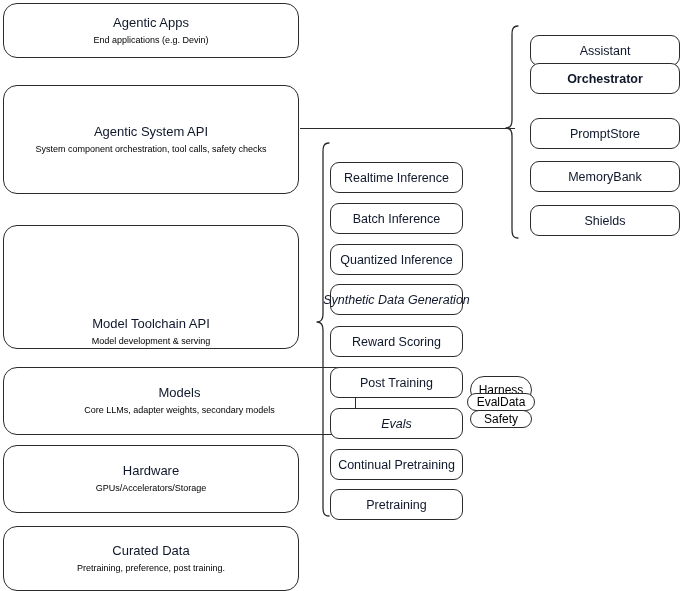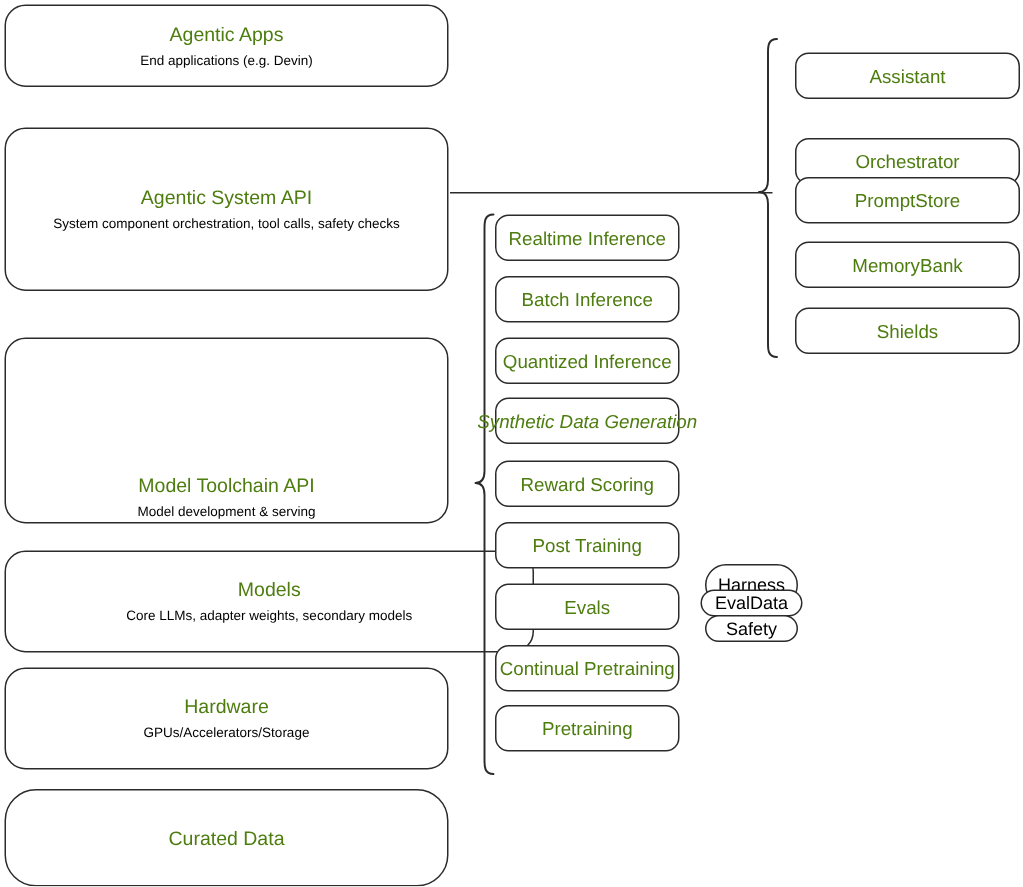--- a/index.html
+++ b/index.html
@@ -29,21 +29,21 @@
     background: #ffffff;
     display: flex;
     flex-direction: column;
     align-items: center;
     justify-content: center;
     text-align: center;
   }
   .box .title {
     font-size: 13px;
     line-height: 16px;
-    color: #4d7c0f;
+    color: #0f172a;
     white-space: nowrap;
   }
   .box .subtitle {
     font-size: 9px;
     line-height: 13px;
     color: #000;
     margin-top: 3px;
     white-space: nowrap;
   }
 
@@ -57,21 +57,21 @@
   
   .item-box {
     height: 31px;
     border-radius: 9px;
     border-width: 1.3px;
     text-align: center;
   }
   .item-box .title {
     font-size: 12.5px;
   }
-  .mid-box { left: 330px; width: 123px; }
+  .mid-box { left: 330px; width: 133px; margin-top: 19px; }
   .right-box { left: 530px; width: 150px; }
 
   
   .pill {
     position: absolute;
     box-sizing: border-box;
     border: 1.2px solid #2b2b2b;
     border-radius: 999px;
     background: #ffffff;
     display: flex;
@@ -126,36 +126,37 @@
   <div class="box layer-box" id="layer-3" style="left: 3px; top: 367px; width: 353px; height: 68px;">
     <div class="title">Models</div>
     <div class="subtitle">Core LLMs, adapter weights, secondary models</div>
   </div>
 
   <div class="box layer-box" id="layer-4" style="left: 3px; top: 445px; width: 296px; height: 68px; text-align: right;">
     <div class="title">Hardware</div>
     <div class="subtitle">GPUs/Accelerators/Storage</div>
   </div>
 
-  <div class="box layer-box" id="layer-5" style="left: 3px; top: 526px; width: 296px; height: 65px; border-radius: 21px;">
+  <div class="box layer-box" id="layer-5" style="left: 3px; top: 526px; width: 296px; height: 65px;">
     <div class="title">Curated Data</div>
+    <div class="subtitle">Pretraining, preference, post training.</div>
   </div>
 
   <div class="connector" id="connector-line" style="left:300px; top:128px; width:215px;"></div>
 
   <div class="brace" id="brace-right" style="left:505px; top:25px; width:14px; height:214px;">
     <svg width="14" height="214" viewBox="0 0 14 214" preserveAspectRatio="none">
       <path d="M13,1 C7,1 7,6 7,10 L7,95 C7,100 5,103 1,103 C5,103 7,106 7,111 L7,204 C7,208 7,213 13,213"></path>
     </svg>
   </div>
 
   <div class="box item-box right-box" id="rb-0" style="top: 35px;">
     <div class="title">Assistant</div>
   </div>
-  <div class="box item-box right-box" id="rb-1" style="top: 92px;">
+  <div class="box item-box right-box" id="rb-1" style="top: 63px; font-weight: bold;">
     <div class="title">Orchestrator</div>
   </div>
   <div class="box item-box right-box" id="rb-2" style="top: 118px;">
     <div class="title">PromptStore</div>
   </div>
   <div class="box item-box right-box" id="rb-3" style="top: 161px;">
     <div class="title">MemoryBank</div>
   </div>
   <div class="box item-box right-box" id="rb-4" style="top: 205px;">
     <div class="title">Shields</div>
@@ -178,21 +179,21 @@
   </div>
   <div class="box item-box mid-box" id="mb-3" style="top: 265px; font-style: italic;">
     <div class="title">Synthetic Data Generation</div>
   </div>
   <div class="box item-box mid-box" id="mb-4" style="top: 307px;">
     <div class="title">Reward Scoring</div>
   </div>
   <div class="box item-box mid-box" id="mb-5" style="top: 348px;">
     <div class="title">Post Training</div>
   </div>
-  <div class="box item-box mid-box" id="mb-6" style="top: 389px;">
+  <div class="box item-box mid-box" id="mb-6" style="top: 389px; font-style: italic;">
     <div class="title">Evals</div>
   </div>
   <div class="box item-box mid-box" id="mb-7" style="top: 430px;">
     <div class="title">Continual Pretraining</div>
   </div>
   <div class="box item-box mid-box" id="mb-8" style="top: 470px;">
     <div class="title">Pretraining</div>
   </div>
 
   <div class="pill" id="pill-0" style="left: 470px; top: 376px; width: 62px; height: 28px;">

